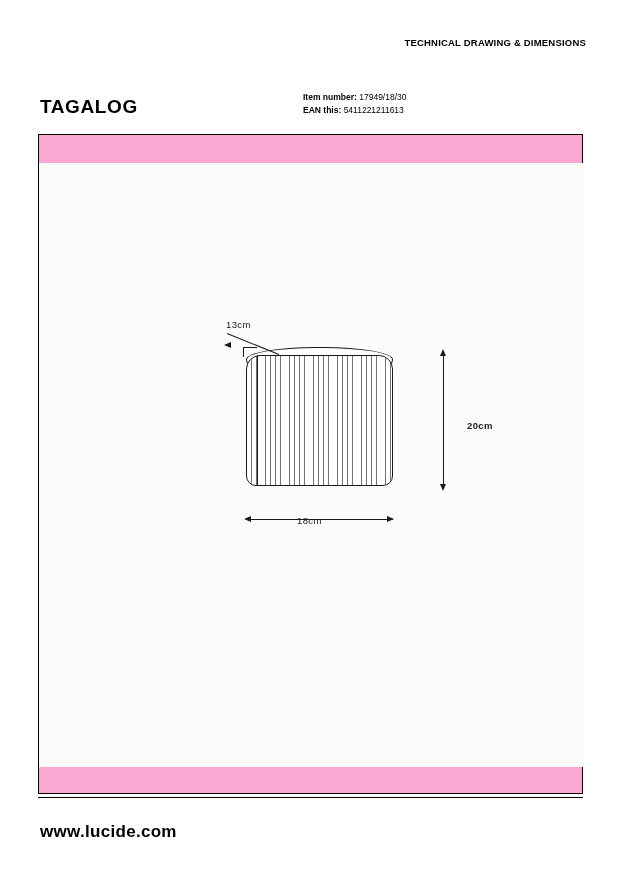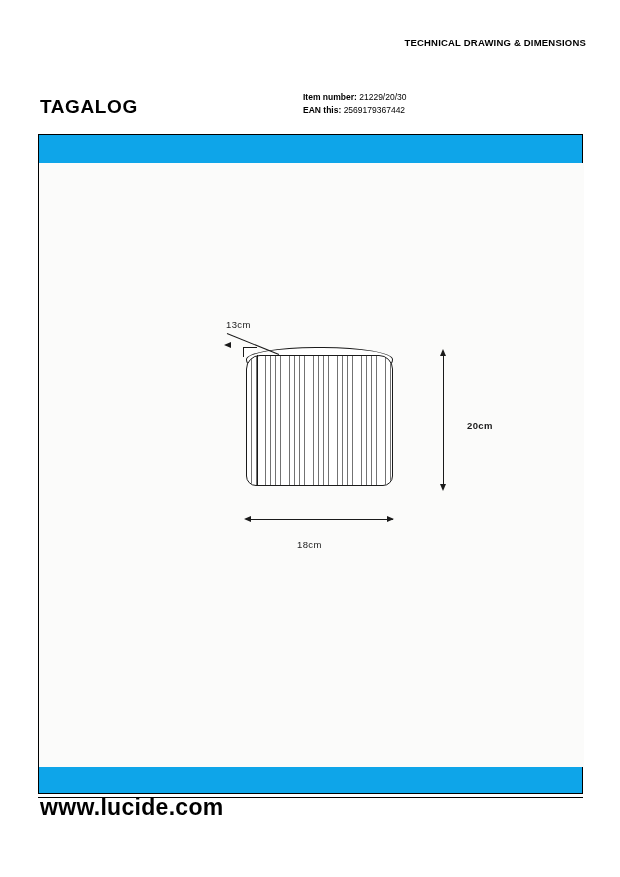--- a/index.html
+++ b/index.html
@@ -85,21 +85,21 @@
 
   
   .frame {
     position: absolute;
     left: 38px;
     top: 134px;
     width: 545px;
     height: 660px;
     border: 1px solid #000;
     box-sizing: border-box;
-    background: #0ea5e9;
+    background: #f9a8d4;
   }
   .frame-inner {
     position: absolute;
     left: 0px;
     top: 28px;
     width: 545px;
     height: 604px;
     background: #fbfbfa;
   }
 
@@ -223,44 +223,44 @@
   .footer-line1 {
     position: absolute;
     left: 40px;
     top: 805px;
     font-size: 12.5px;
     font-weight: 700;
   }
   .footer-line2 {
     position: absolute;
     left: 40px;
-    top: 794px;
-    font-size: 23px;
+    top: 822px;
+    font-size: 17px;
     font-weight: 700;
     letter-spacing: 0.3px;
   }
 </style>
 </head>
 <body>
 
 <div class="page">
 
 
   <div class="header-right">TECHNICAL DRAWING &amp; DIMENSIONS</div>
 
   <div class="product-title">TAGALOG</div>
 
   <div class="meta">
     <div>
       <span class="label">Item number:</span>
-      <span>21229/20/30</span>
+      <span>17949/18/30</span>
     </div>
     <div>
       <span class="label">EAN this:</span>
-      <span>2569179367442</span>
+      <span>5411221211613</span>
     </div>
   </div>
 
   <div class="frame">
     <div class="frame-inner"></div>
 
     <div class="drawing">
 
       <div class="back-plate"></div>
       <div class="lamp-top"></div>
@@ -274,21 +274,21 @@
       <div class="dim-label" style="left:27px; top:-6px;">13cm</div>
 
       <div class="dim-line dim-v" style="left:244px; top:28px; height:134px;"></div>
       <div class="arrow arrow-up" style="left:241px; top:24px;"></div>
       <div class="arrow arrow-down" style="left:241px; top:159px;"></div>
       <div class="dim-label" style="left:268px; top:95px;font-weight:bold;">20cm</div>
 
       <div class="dim-line dim-h" style="left:48px; top:194px; width:146px;"></div>
       <div class="arrow arrow-left" style="left:45px; top:191px;"></div>
       <div class="arrow arrow-right" style="left:188px; top:191px;"></div>
-      <div class="dim-label" style="left:98px; top:214px;text-align:right;">18cm</div>
+      <div class="dim-label" style="left:98px; top:190px;text-align:right;">18cm</div>
 
     </div>
   </div>
 
   <div class="footer-rule"></div>
   <div class="footer-line2">www.lucide.com</div>
 
 </div>
 
 </body></html>

